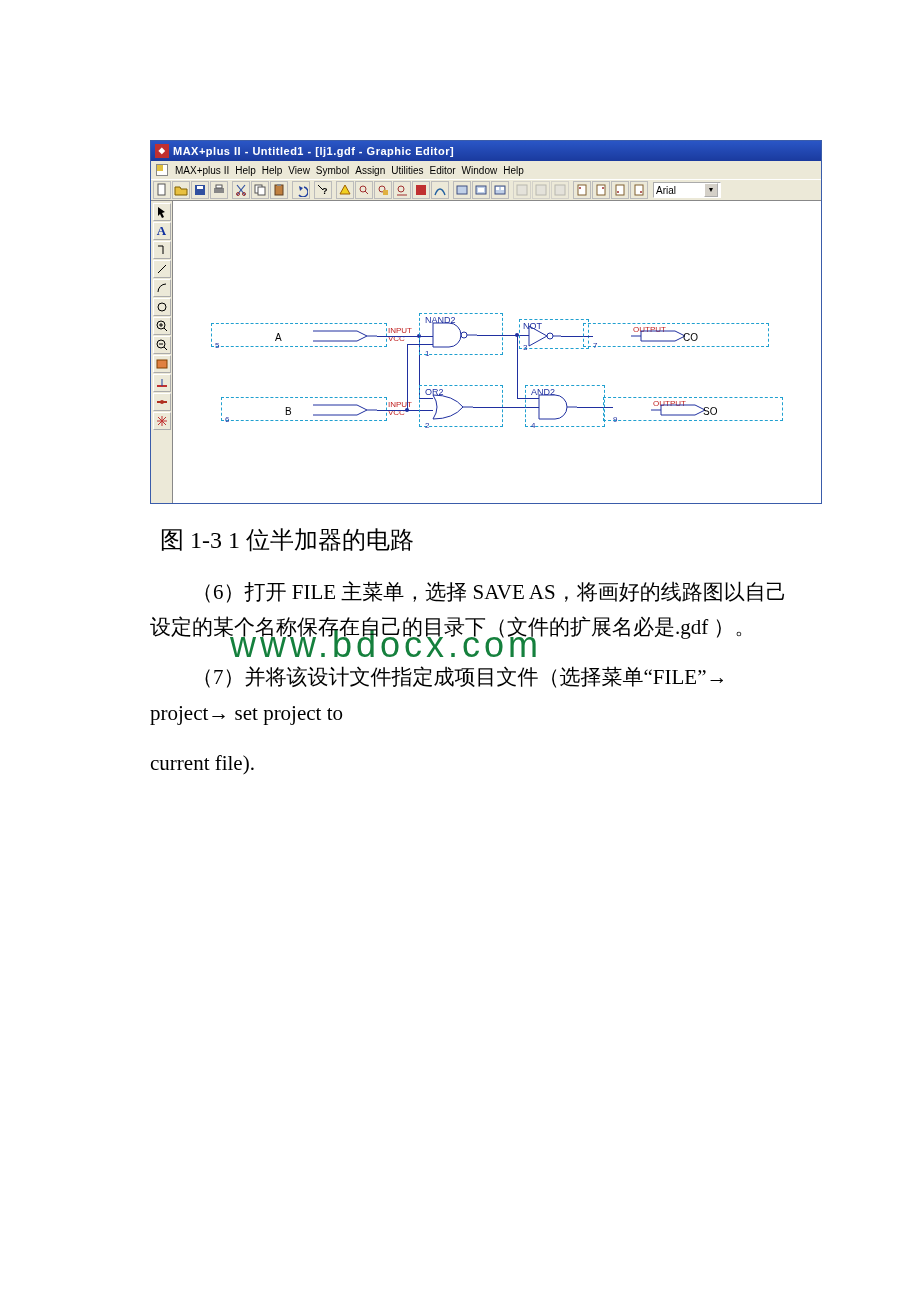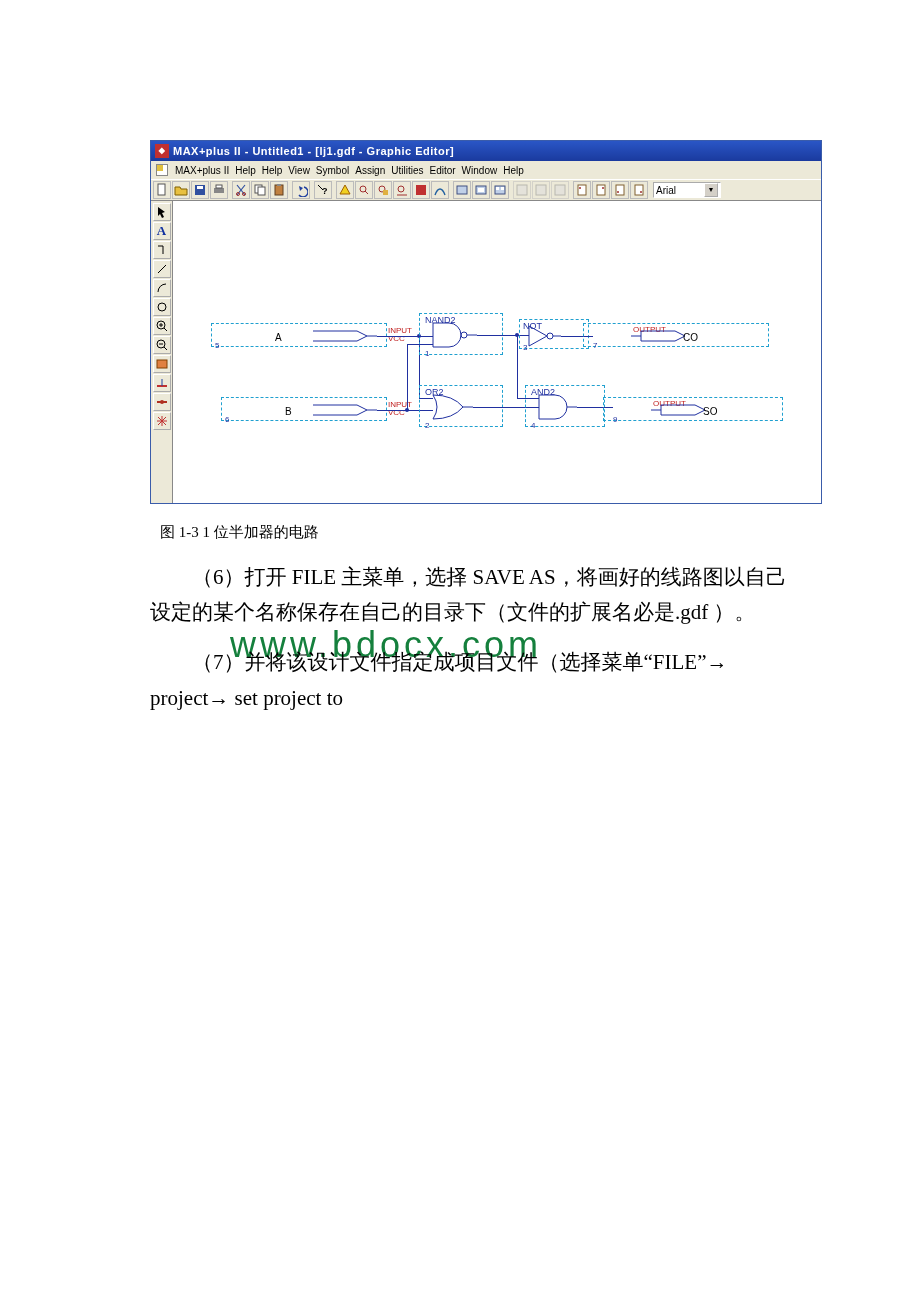--- a/index.html
+++ b/index.html
@@ -171,21 +171,21 @@
     color:#2030a0;
     font-size:8px;
   }
   
   .doc-text {
     margin: 16px 150px 0 150px;
     width: 640px;
   }
   .caption {
     margin: 0 0 14px 10px;
-    font-size: 15px;
+    font-size: 24px;
   }
   .para {
     margin: 0 0 14px 0;
     text-indent: 2em;
     font-size: 21px;
   }
   .para.cont { text-indent: 0; }
   
   .watermark {
     position: absolute;
@@ -560,13 +560,14 @@
     </div>
   </div>
 </div>
 
 <div class="watermark">www.bdocx.com</div>
 
 <div class="doc-text">
   <p class="caption">图 1-3 1 位半加器的电路</p>
   <p class="para">（6）打开 FILE 主菜单，选择 SAVE AS，将画好的线路图以自己设定的某个名称保存在自己的目录下（文件的扩展名必是.gdf ）。</p>
   <p class="para">（7）并将该设计文件指定成项目文件（选择菜单“FILE”→ project→ set project to</p>
+  <p class="para cont">current file).</p>
 </div>
 
 </body></html>

